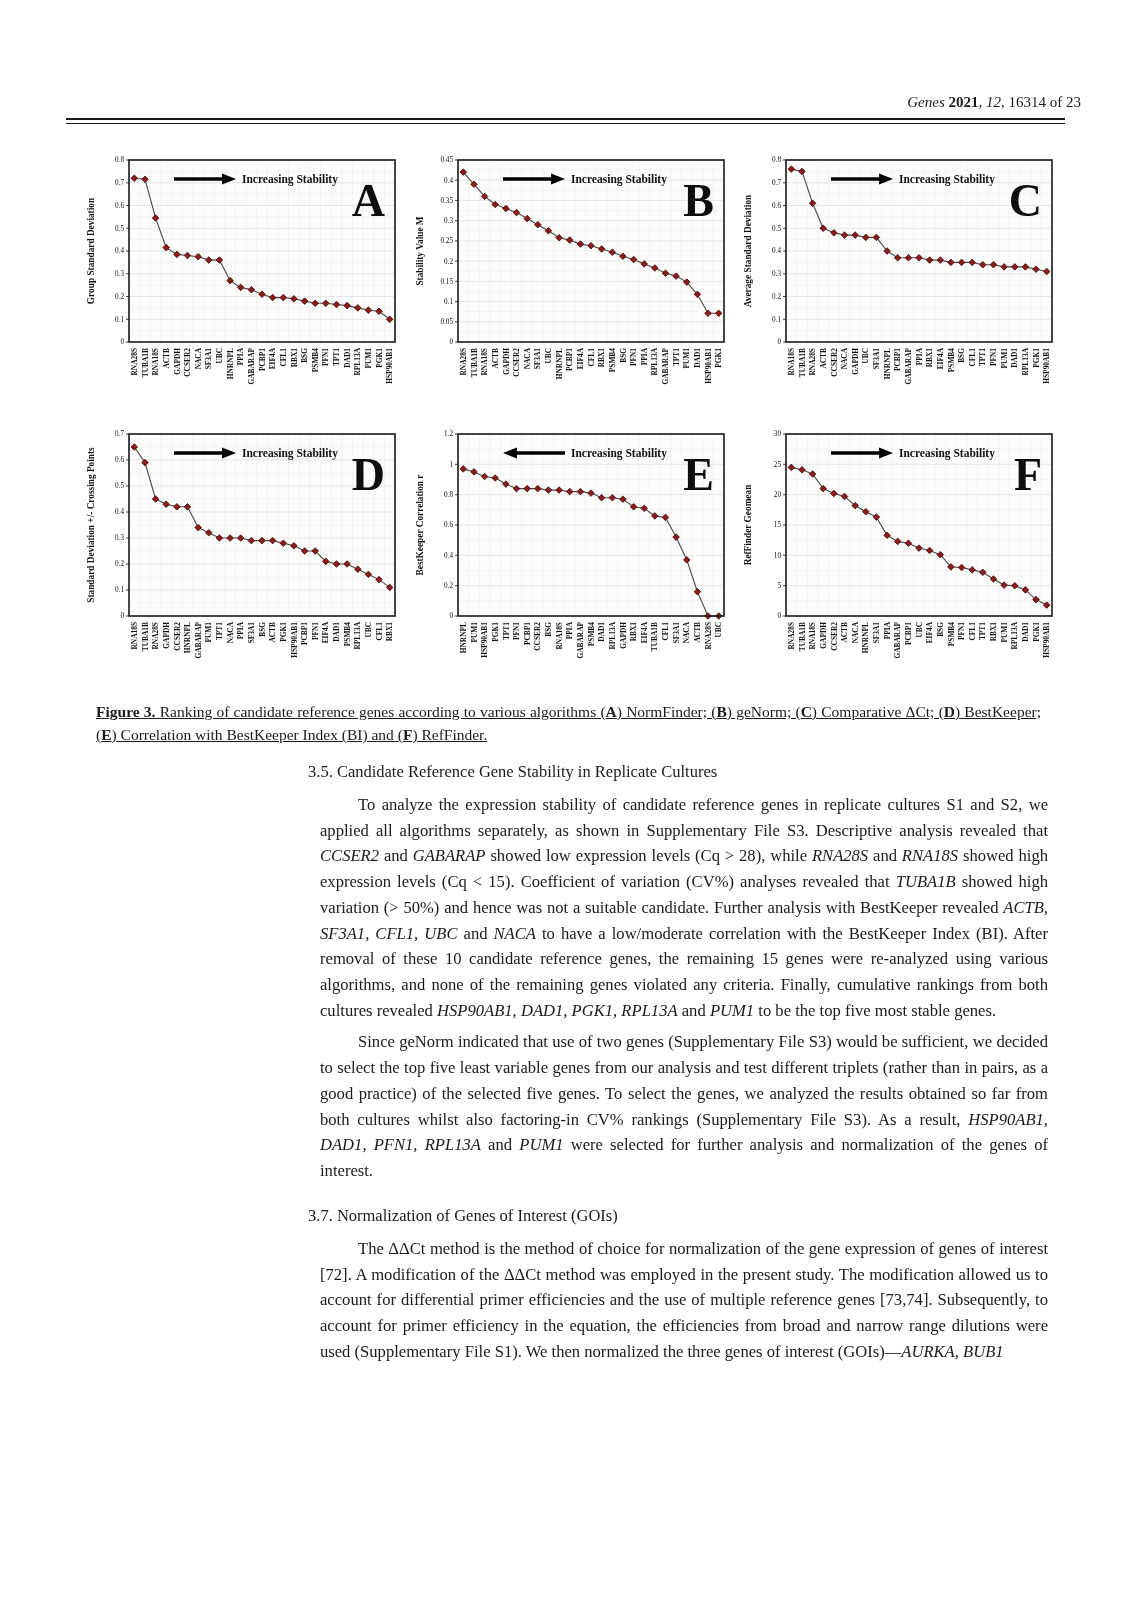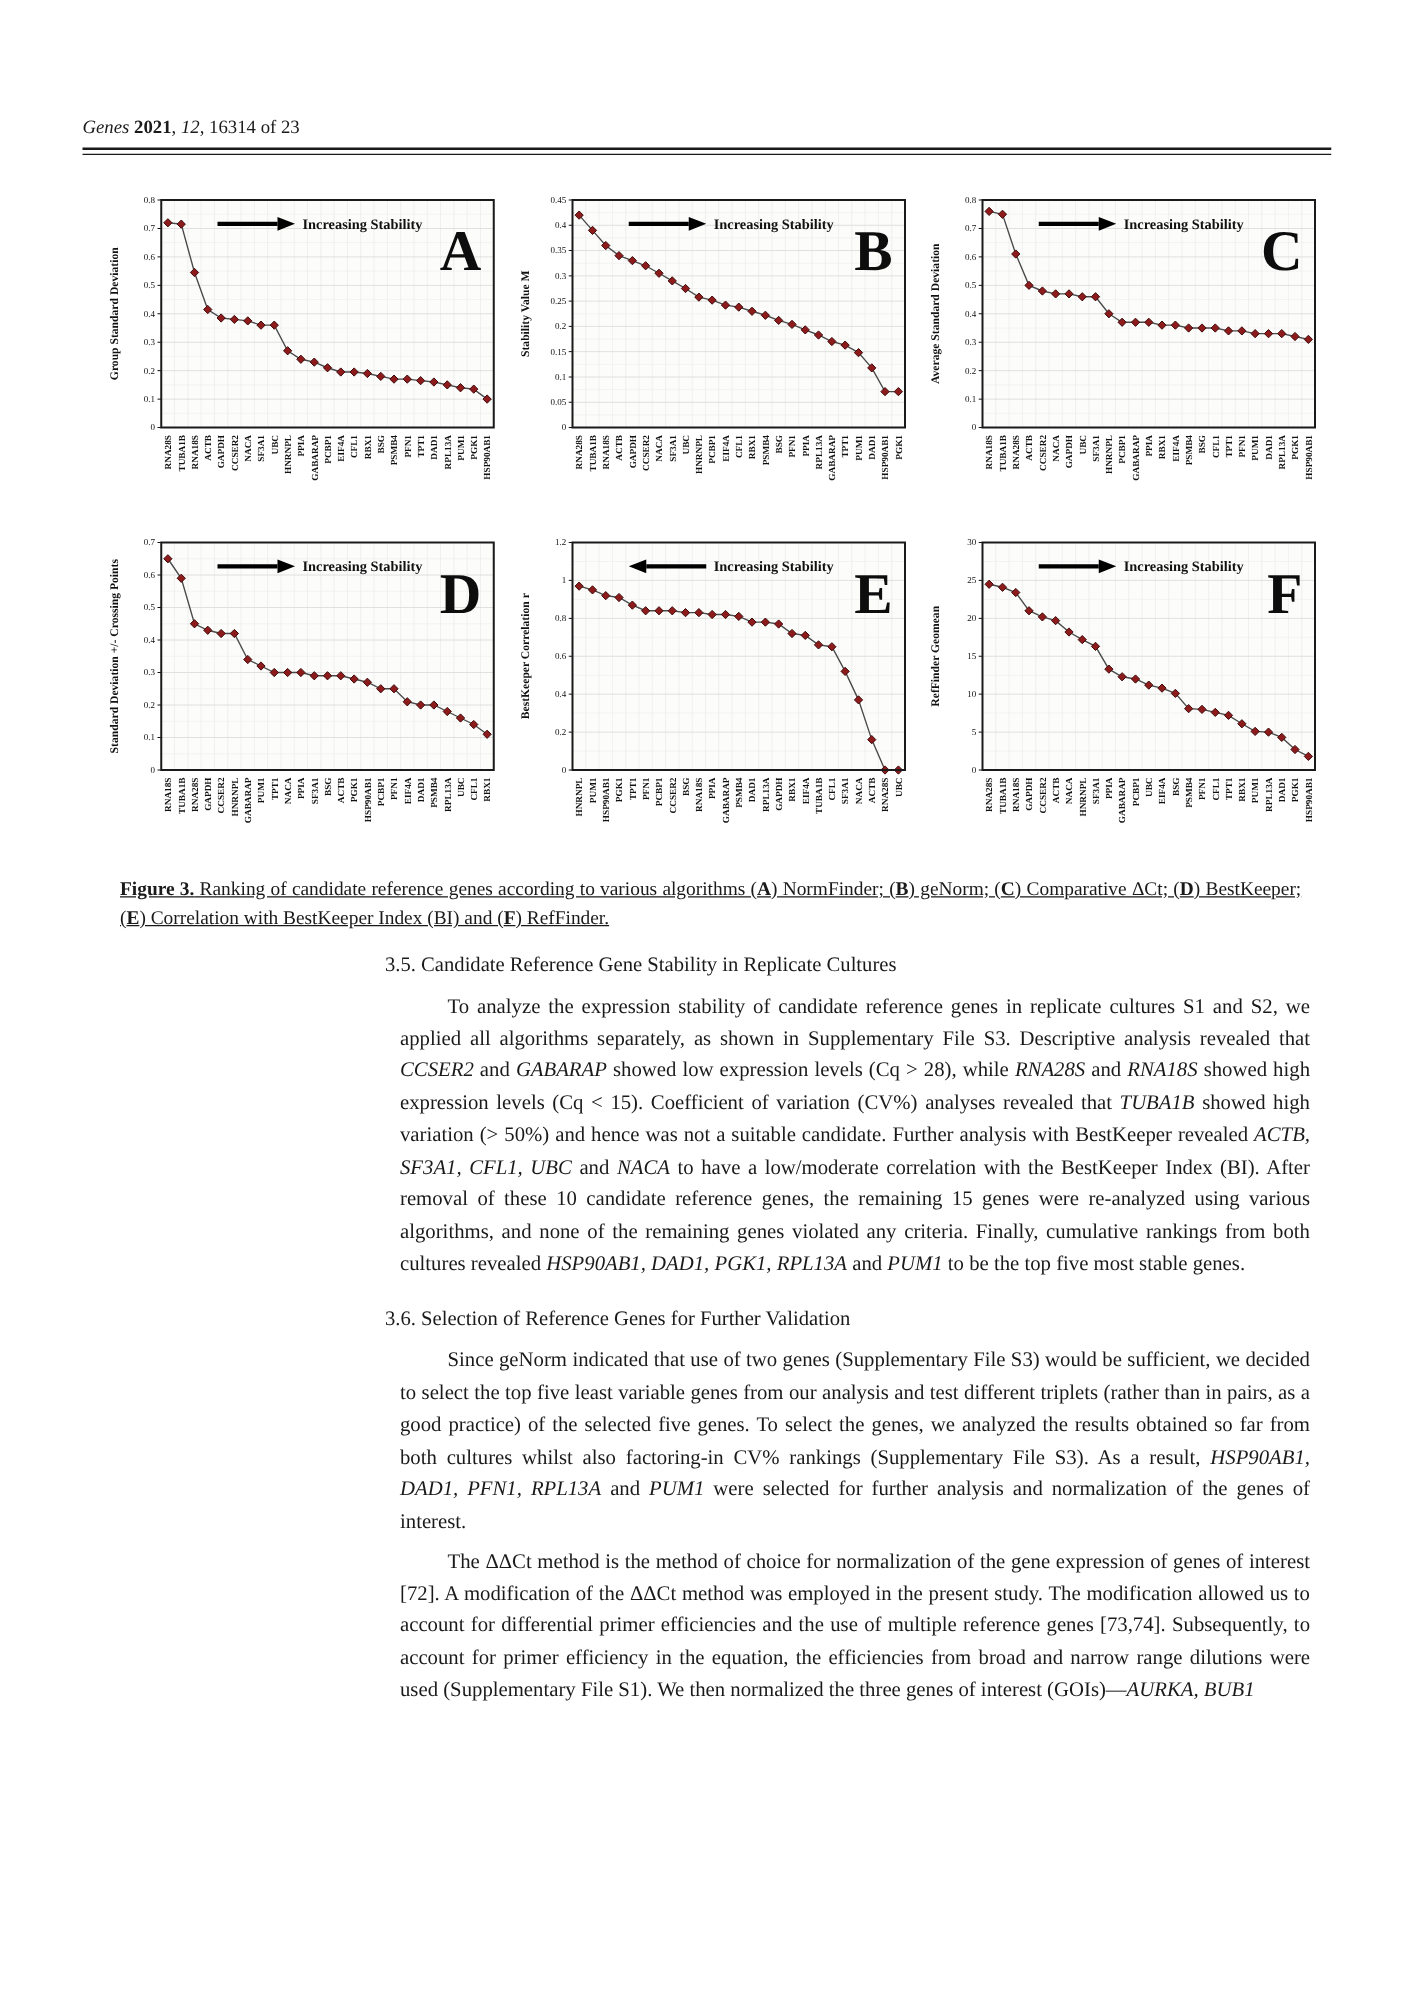--- a/index.html
+++ b/index.html
@@ -1,17 +1,17 @@
 <!DOCTYPE html>
 <html><head>
 <meta charset="utf-8">
 <style>
   html,body{margin:0;padding:0;background:#ffffff;}
   body{width:1131px;height:1600px;position:relative;font-family:"Liberation Serif",serif;color:#1a1a1a;}
-  .header{position:absolute;top:94px;left:66px;right:50px;display:flex;justify-content:flex-start;font-size:15px;}
+  .header{position:absolute;top:94px;left:66px;right:50px;display:flex;justify-content:flex-end;font-size:15px;}
   .rule{position:absolute;top:118px;left:66px;right:66px;height:3px;border-top:2px solid #1a1a1a;border-bottom:1px solid #1a1a1a;}
   .figure-grid{position:absolute;top:152px;left:83px;width:978px;display:grid;grid-template-columns:repeat(3,1fr);gap:8px 8px;}
   .panel{width:320px;height:266px;}
   .caption{position:absolute;top:700px;left:96px;width:945px;font-size:15.5px;line-height:1.5;text-align:justify;text-decoration:underline;}
   .body-col{position:absolute;top:762px;left:308px;width:740px;}
   .sec-head{font-size:16.5px;margin:22px 0 10px 0;}
   .sec-head:first-child{margin-top:0;}
   .para{font-size:16.6px;line-height:1.55;text-align:justify;text-indent:38px;margin:0 0 6px 12px;}
   .b{font-weight:bold;}
   .i{font-style:italic;}
@@ -731,16 +731,16 @@
         <text x="302" y="64" font-size="46" font-weight="bold" text-anchor="end" fill="#0d0d0d" font-family="Liberation Sans, sans-serif">F</text>
         <rect x="46" y="8" width="266" height="182" fill="none" stroke="#1a1a1a" stroke-width="1.6"></rect>
       </svg></div>
   </div>
 
 <div class="caption"><span class="b">Figure 3.</span> Ranking of candidate reference genes according to various algorithms (<span class="b">A</span>) NormFinder; (<span class="b">B</span>) geNorm; (<span class="b">C</span>) Comparative ΔCt; (<span class="b">D</span>) BestKeeper; (<span class="b">E</span>) Correlation with BestKeeper Index (BI) and (<span class="b">F</span>) RefFinder.</div>
 
 <div class="body-col" id="body-col">
     <div class="sec-head">3.5. Candidate Reference Gene Stability in Replicate Cultures</div>
     <div class="para">To analyze the expression stability of candidate reference genes in replicate cultures S1 and S2, we applied all algorithms separately, as shown in Supplementary File S3. Descriptive analysis revealed that <span class="i">CCSER2</span> and <span class="i">GABARAP</span> showed low expression levels (Cq &gt; 28), while <span class="i">RNA28S</span> and <span class="i">RNA18S</span> showed high expression levels (Cq &lt; 15). Coefficient of variation (CV%) analyses revealed that <span class="i">TUBA1B</span> showed high variation (&gt; 50%) and hence was not a suitable candidate. Further analysis with BestKeeper revealed <span class="i">ACTB, SF3A1, CFL1, UBC</span> and <span class="i">NACA</span> to have a low/moderate correlation with the BestKeeper Index (BI). After removal of these 10 candidate reference genes, the remaining 15 genes were re-analyzed using various algorithms, and none of the remaining genes violated any criteria. Finally, cumulative rankings from both cultures revealed <span class="i">HSP90AB1, DAD1, PGK1, RPL13A</span> and <span class="i">PUM1</span> to be the top five most stable genes.</div>
-    <div class="sec-head">3.6. Selection of Reference Genes for Further Validation</div>
     <div class="para">Since geNorm indicated that use of two genes (Supplementary File S3) would be sufficient, we decided to select the top five least variable genes from our analysis and test different triplets (rather than in pairs, as a good practice) of the selected five genes. To select the genes, we analyzed the results obtained so far from both cultures whilst also factoring-in CV% rankings (Supplementary File S3). As a result, <span class="i">HSP90AB1, DAD1, PFN1, RPL13A</span> and <span class="i">PUM1</span> were selected for further analysis and normalization of the genes of interest.</div>
+    <div class="sec-head">3.7. Normalization of Genes of Interest (GOIs)</div>
     <div class="para">The ΔΔCt method is the method of choice for normalization of the gene expression of genes of interest [72]. A modification of the ΔΔCt method was employed in the present study. The modification allowed us to account for differential primer efficiencies and the use of multiple reference genes [73,74]. Subsequently, to account for primer efficiency in the equation, the efficiencies from broad and narrow range dilutions were used (Supplementary File S1). We then normalized the three genes of interest (GOIs)—<span class="i">AURKA, BUB1</span></div>
   </div>
 
 </body></html>

